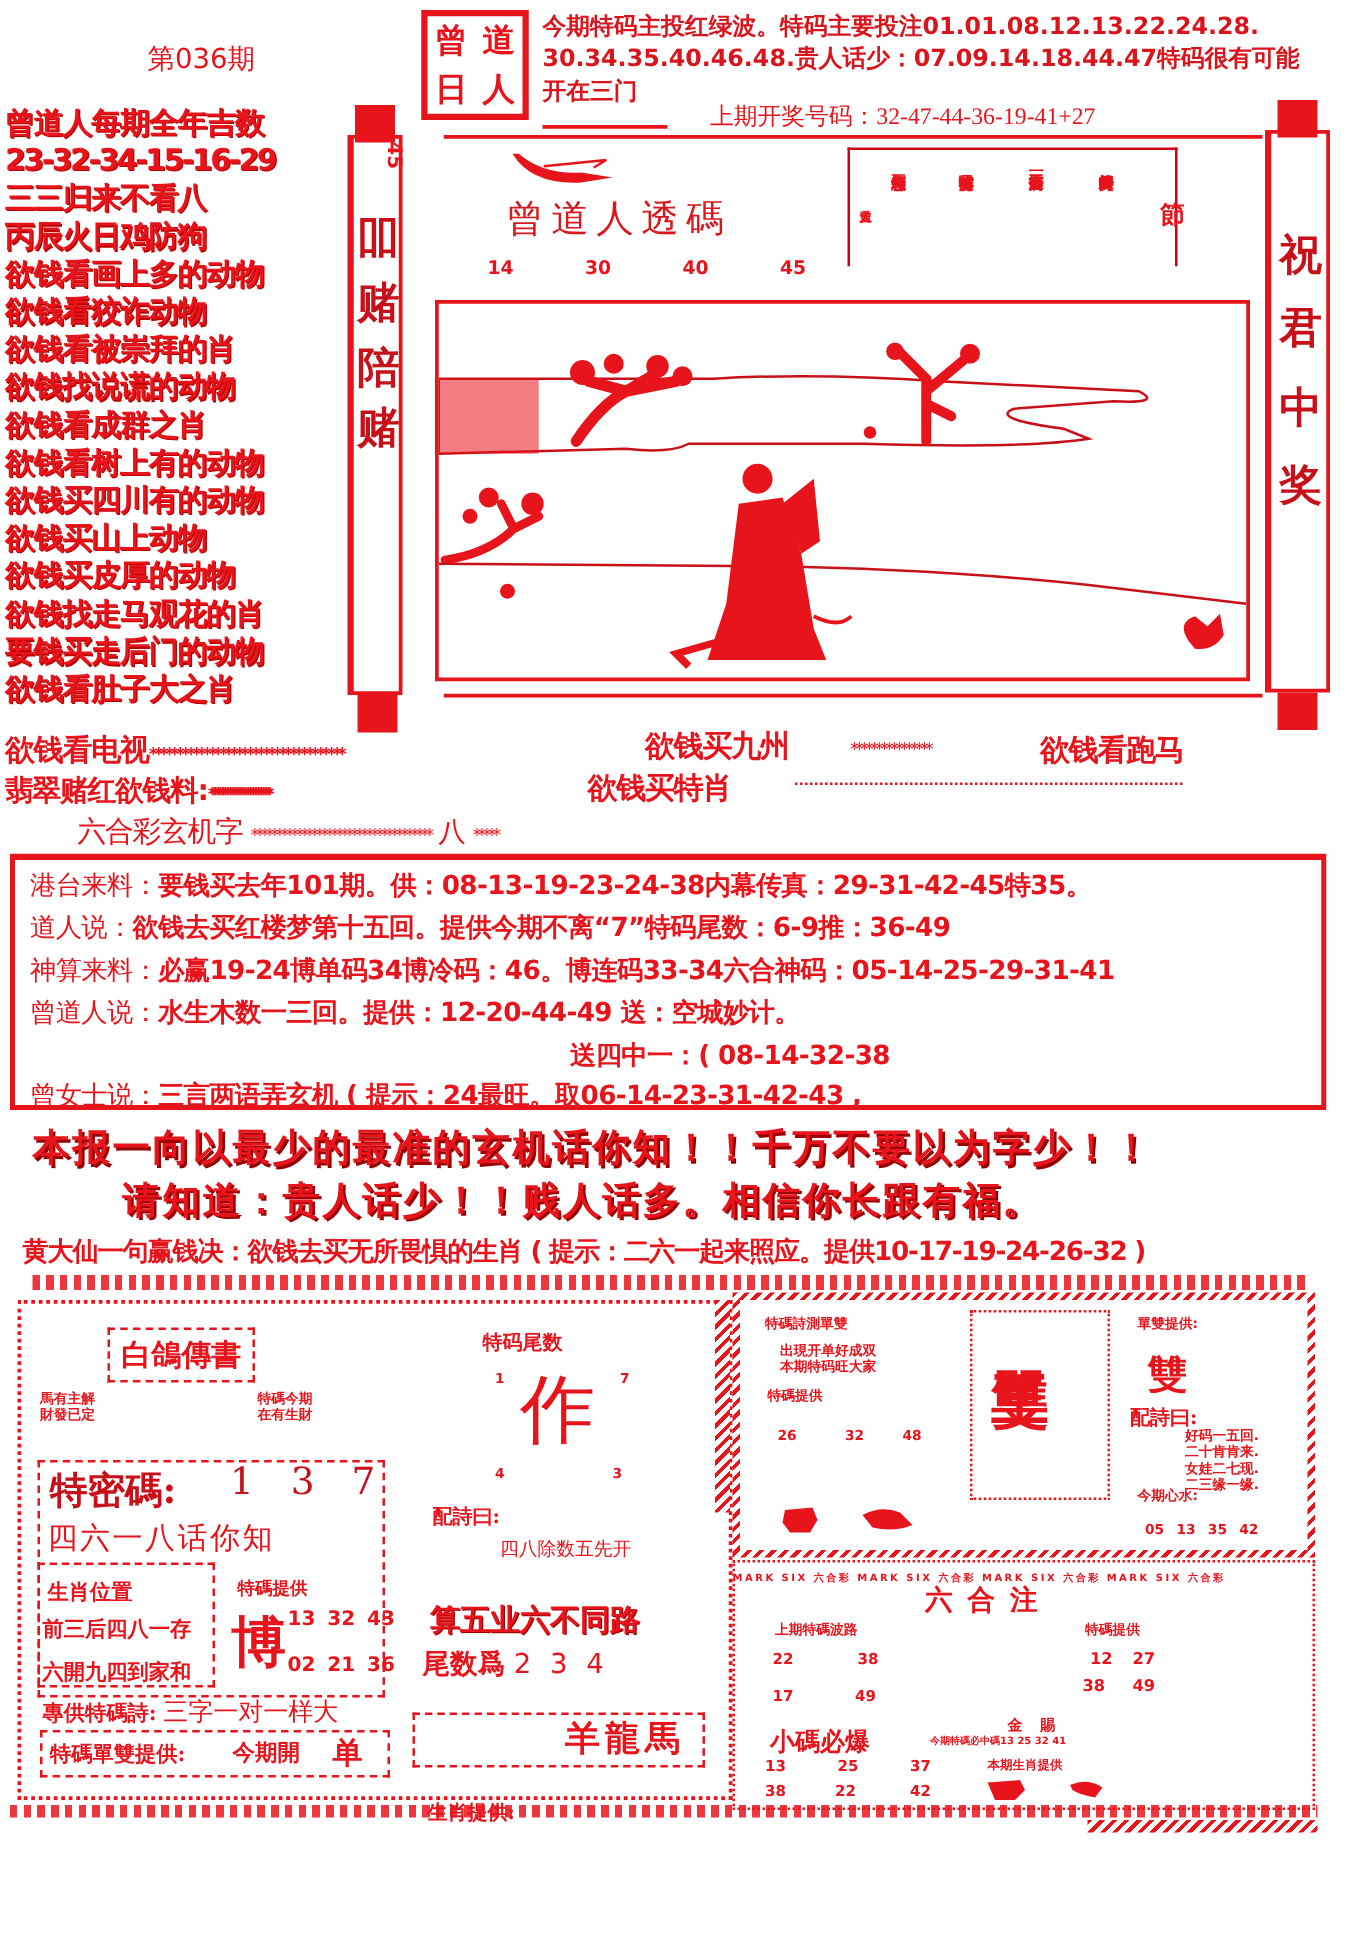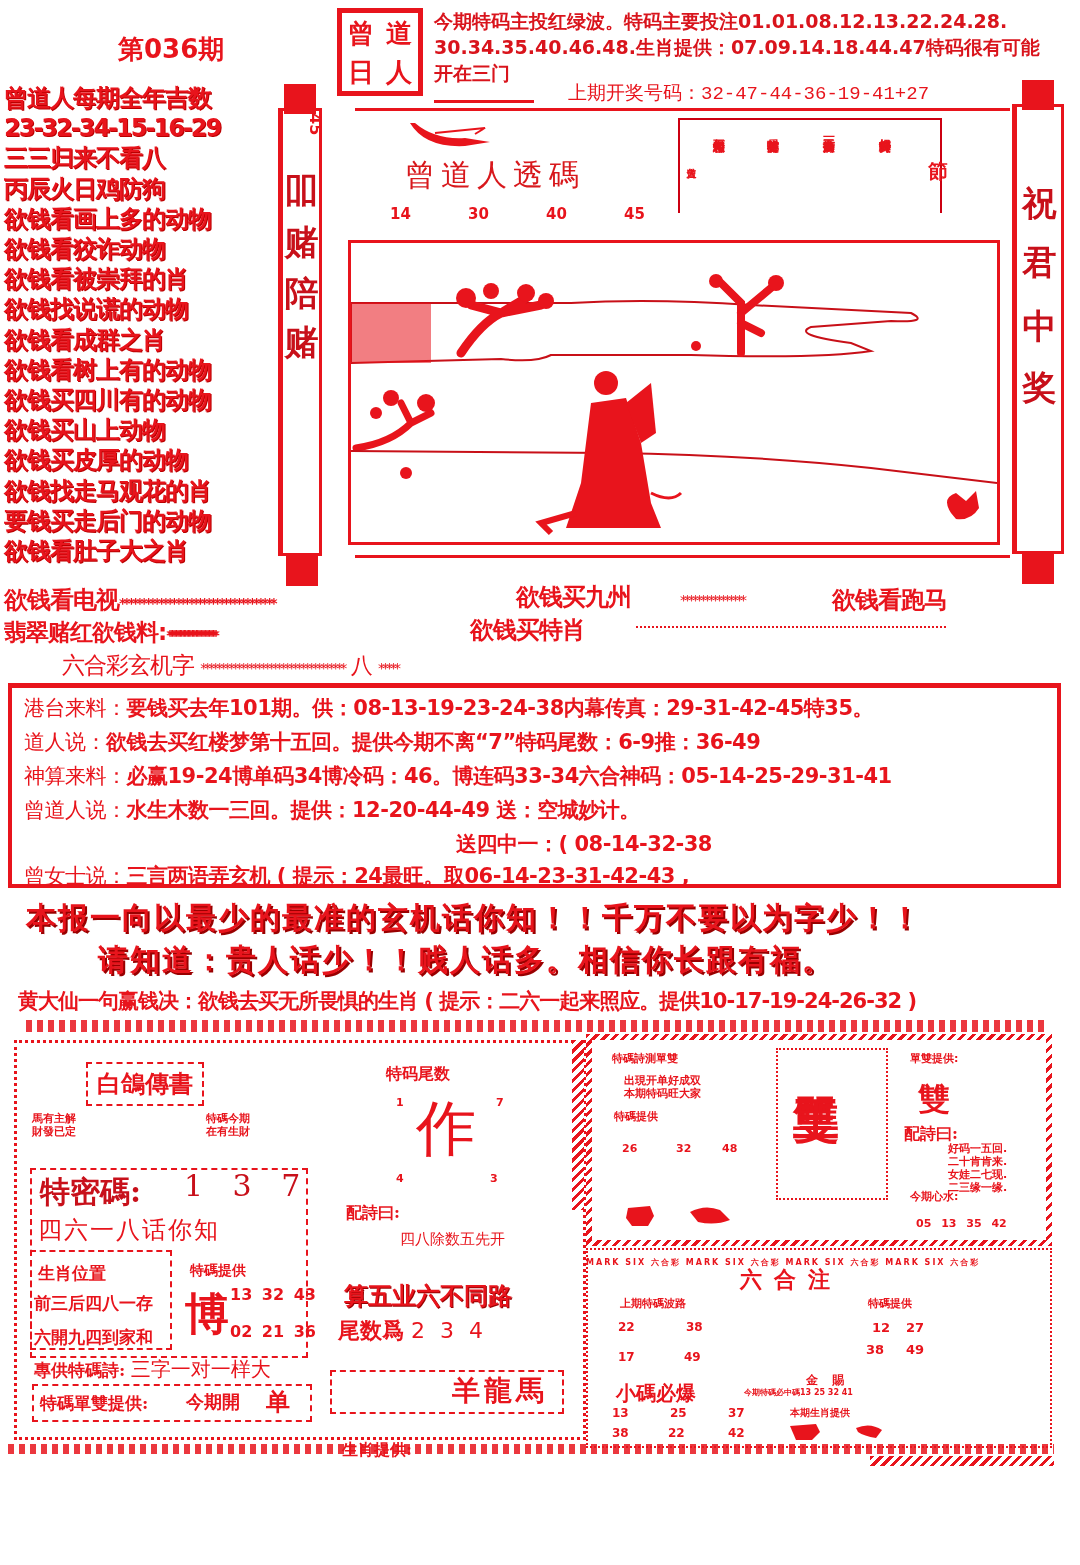--- a/index.html
+++ b/index.html
@@ -3,24 +3,24 @@
 <meta charset="utf-8">
 <style>
   * { box-sizing: border-box; margin: 0; padding: 0; }
   html, body { width: 1080px; height: 1565px; background: #ffffff; overflow: hidden; }
   body { position: relative; font-family: "DejaVu Sans", "Liberation Sans", sans-serif; color: #e8141c; }
   .abs { position: absolute; }
   .bold { font-weight: bold; }
   .vert { writing-mode: vertical-rl; text-orientation: upright; }
 
   
-  .issue { left: 118px; top: 32px; font-size: 26px; font-weight: bold; letter-spacing: 0px; text-align: right; }
+  .issue { left: 118px; top: 32px; font-size: 22px; font-weight: normal; letter-spacing: 0px; text-align: right; }
   .seal { left: 337px; top: 8px; width: 86px; height: 88px; border: 5px solid #e8141c; display: grid; grid-template-columns: 1fr 1fr; grid-template-rows: 1fr 1fr; align-items: center; justify-items: center; font-size: 26px; font-weight: bold; line-height: 1; }
   .intro { left: 434px; top: 8px; width: 640px; font-size: 19px; font-weight: bold; line-height: 26px; color: #d9141c; }
-  .last-draw { left: 568px; top: 80px; font-size: 19px; font-family: Liberation Mono, monospace; }
+  .last-draw { left: 568px; top: 80px; font-size: 19px; font-family: Liberation Serif, serif; }
 
   
   .left-list { left: 4px; top: 83px; width: 272px; }
   .left-list div { font-size: 24px; font-weight: bold; line-height: 30.2px; white-space: nowrap; letter-spacing: -1px; text-shadow: 1px 1px 0 #b00; }
   .left-list .numline { letter-spacing: -2px; }
 
   
   .scroll { border: 3px solid #e8141c; border-left-width: 5px; }
   .scroll-cap { background: #e8141c; width: 32px; height: 30px; }
   .scroll-chars { font-size: 34px; font-weight: bold; line-height: 1; color: #c8101a; letter-spacing: 50px; }
@@ -61,21 +61,21 @@
 
 <div class="abs seal">
   <span>曾</span>
   <span>道</span>
   <span>日</span>
   <span>人</span>
 </div>
 
 <div class="abs intro">
   <div>今期特码主投红绿波。特码主要投注01.01.08.12.13.22.24.28.</div>
-  <div>30.34.35.40.46.48.生肖提供：07.09.14.18.44.47特码很有可能</div>
+  <div>30.34.35.40.46.48.贵人话少：07.09.14.18.44.47特码很有可能</div>
   <div>开在三门</div>
 </div>
 <div class="abs" style="left:434px;top:100px;width:100px;height:3px;background:#e8141c"></div>
 <div class="abs last-draw">上期开奖号码：32-47-44-36-19-41+27</div>
 
 <div class="abs left-list">
   <div>曾道人每期全年吉数</div>
   <div class="numline">23-32-34-15-16-29</div>
   <div>三三归来不看八</div>
   <div>丙辰火日鸡防狗</div>

